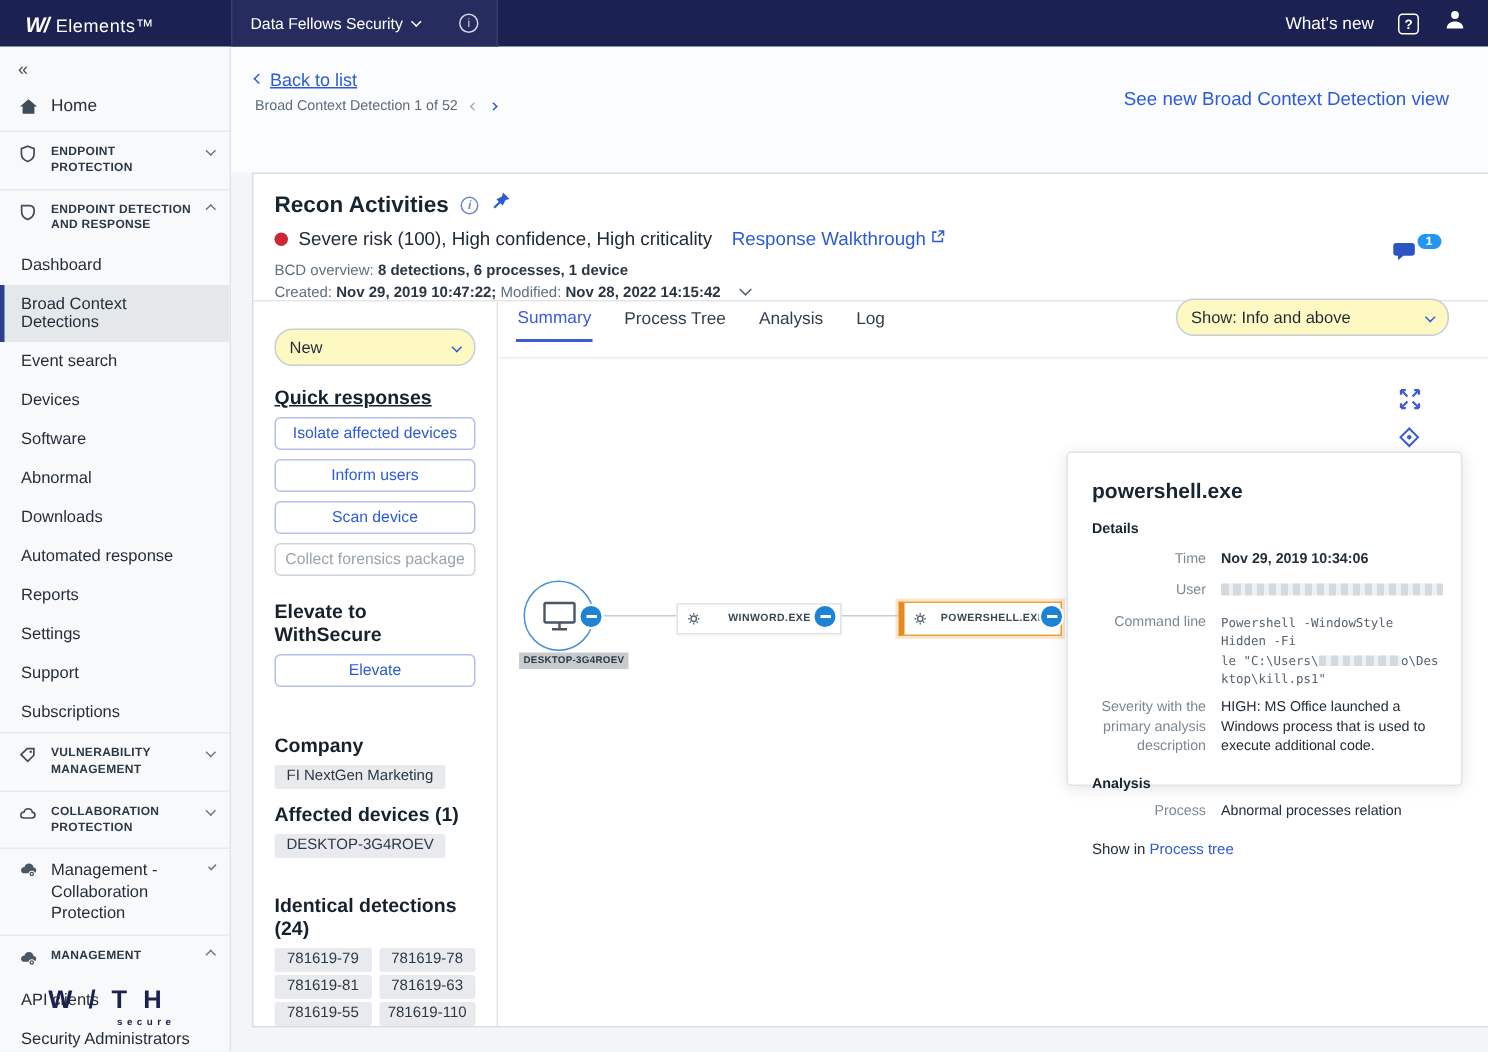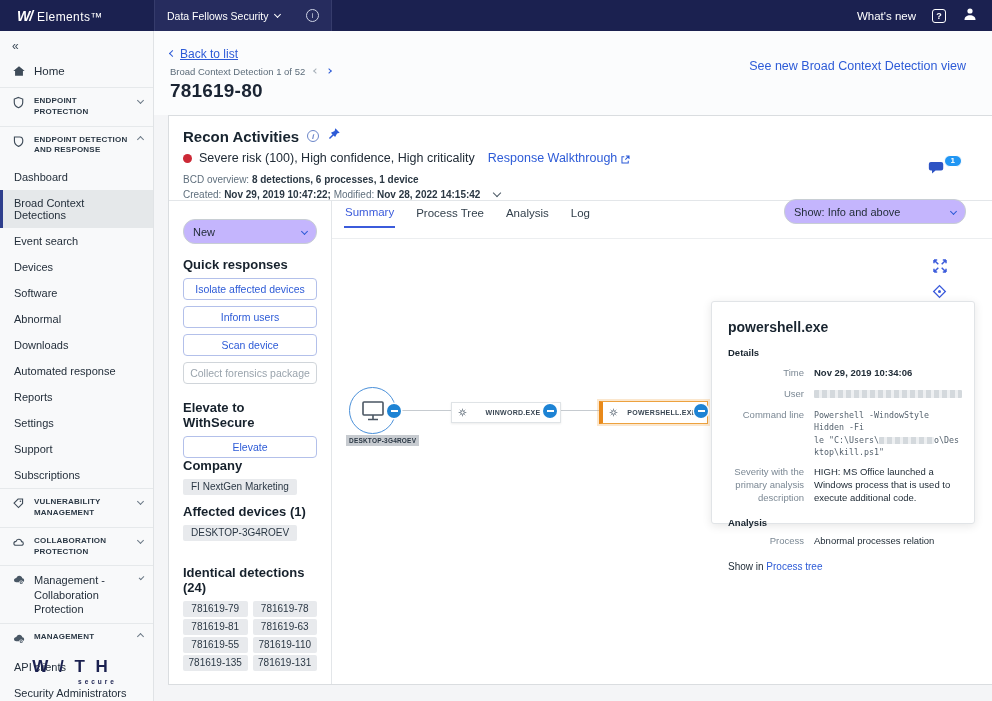--- a/index.html
+++ b/index.html
@@ -51,42 +51,42 @@
   .page-title { margin-top:3px; font-size:19px; font-weight:bold; color:#1a2433; letter-spacing:.2px; }
   .see-new { position:absolute; right:26px; top:28px; color:#2d5bd7; font-size:12.5px; cursor:pointer; }
 
   .card { position:absolute; left:14px; right:0; top:84px; bottom:16px; background:#fff; border:1px solid #dadde0; border-right:none; overflow:hidden; }
   .card-head { position:relative; height:85px; border-bottom:1px solid #e3e6e9; padding:11px 14px 0; }
   .det-title-row { display:flex; align-items:center; gap:8px; }
   .det-name { font-size:15px; font-weight:600; color:#18242f; }
   .info-ic { width:12px; height:12px; border:1px solid #6b86c9; border-radius:50%; color:#6b86c9; font-size:8px; display:flex; align-items:center; justify-content:center; font-style:italic; font-weight:bold; }
   .sev-row { margin-top:6px; display:flex; align-items:center; gap:7px; font-size:12.5px; color:#202b36; }
   .sev-dot { width:9px; height:9px; border-radius:50%; background:#cc2936; }
-  .walk-link { color:#2d5bd7; display:inline-flex; align-items:flex-end; gap:3px; margin-left:6px; cursor:pointer; }
+  .walk-link { color:#2d5bd7; display:inline-flex; align-items:flex-start; gap:3px; margin-left:6px; cursor:pointer; }
   .ov-block { margin-top:8px; font-size:10px; color:#5f6f7d; line-height:1.45; display:flex; align-items:flex-end; gap:14px; }
   .ov-block b { color:#2a3743; font-weight:bold; }
   .ov-chev { color:#4c5a66; margin-bottom:2px; }
   .ov-chev .chev { width:6px; height:6px; }
   .comment-wrap { position:absolute; right:30px; top:39px; width:34px; height:22px; cursor:pointer; }
   .comment-wrap svg { position:absolute; left:0; bottom:2px; }
   .comment-badge { position:absolute; right:0; top:0; background:#2196f3; border:1.5px solid #fff; color:#fff; font-size:8px; line-height:10px; padding:0 6px; border-radius:7px; font-weight:bold; }
 
   .card-body { position:absolute; top:85px; left:0; right:0; bottom:0; display:flex; }
 
   
   .left-col { width:163px; border-right:1px solid #e3e6e9; padding:18px 14px 0; flex:0 0 163px; }
-  .fake-select { height:25px; border:1px solid #c8ced4; border-radius:12px; background:#c4b5fd; display:flex; align-items:center; padding:0 9px; font-size:11px; color:#1f2a35; cursor:pointer; }
+  .fake-select { height:25px; border:1px solid #c8ced4; border-radius:12px; background:#fef9c3; display:flex; align-items:center; padding:0 9px; font-size:11px; color:#1f2a35; cursor:pointer; }
   .fake-select .chev { margin-left:auto; color:#2d5bd7; }
   .col-h { font-size:13px; font-weight:bold; color:#16212c; }
-  .qr-h { margin-top:13px; }
+  .qr-h { margin-top:13px;text-decoration:underline; }
   .qr-btn { margin-top:6px; width:100%; height:22px; border:1px solid #b3c0ea; border-radius:4px; background:#fff; color:#2d5bd7; font-size:10.5px; font-family:inherit; cursor:pointer; display:block; }
   .qr-btn.disabled { border-color:#d0d5da; color:#9aa4ad; cursor:default; }
   .el-h { margin-top:16px; }
   .chip { display:inline-block; background:#e8eaed; color:#2b3845; font-size:10px; padding:2px 8px 3px; border-radius:2px; margin-top:6px; }
-  .comp-h { }
+  .comp-h { margin-top:31px; }
   .aff-h { margin-top:9px; }
   .id-h { margin-top:24px; }
   .chip-grid { margin-top:6px; display:grid; grid-template-columns:1fr 1fr; gap:2px 5px; }
   .chip-grid .chip { margin-top:0; text-align:center; padding:2px 2px 3px; }
 
   
   .content-col { flex:1; position:relative; }
   .tabs-row { height:38px; display:flex; align-items:center; padding:0 26px 16px 12px; border-bottom:1px solid #eceef0; }
   .tab { font-size:11.5px; color:#323f4b; margin-right:20px; padding:10px 1px 8px; cursor:pointer; }
   .tab.active { color:#3b5bdb; border-bottom:2px solid #3b5bdb; }
@@ -257,21 +257,20 @@
   <div class="page-header">
     <span class="back-link">
       <span class="chev left"></span>
       <span>Back to list</span>
     </span>
     <div class="crumb">
       <span>Broad Context Detection 1 of 52</span>
       <span class="chev left c-prev"></span>
       <span class="chev right c-next"></span>
     </div>
-    <div class="page-title">781619-80</div>
     <span class="see-new">See new Broad Context Detection view</span>
   </div>
 
   <div class="card">
 
     <div class="card-head">
       <div class="det-title-row">
         <span class="det-name">Recon Activities</span>
         <span class="info-ic">i</span>
         <span>

